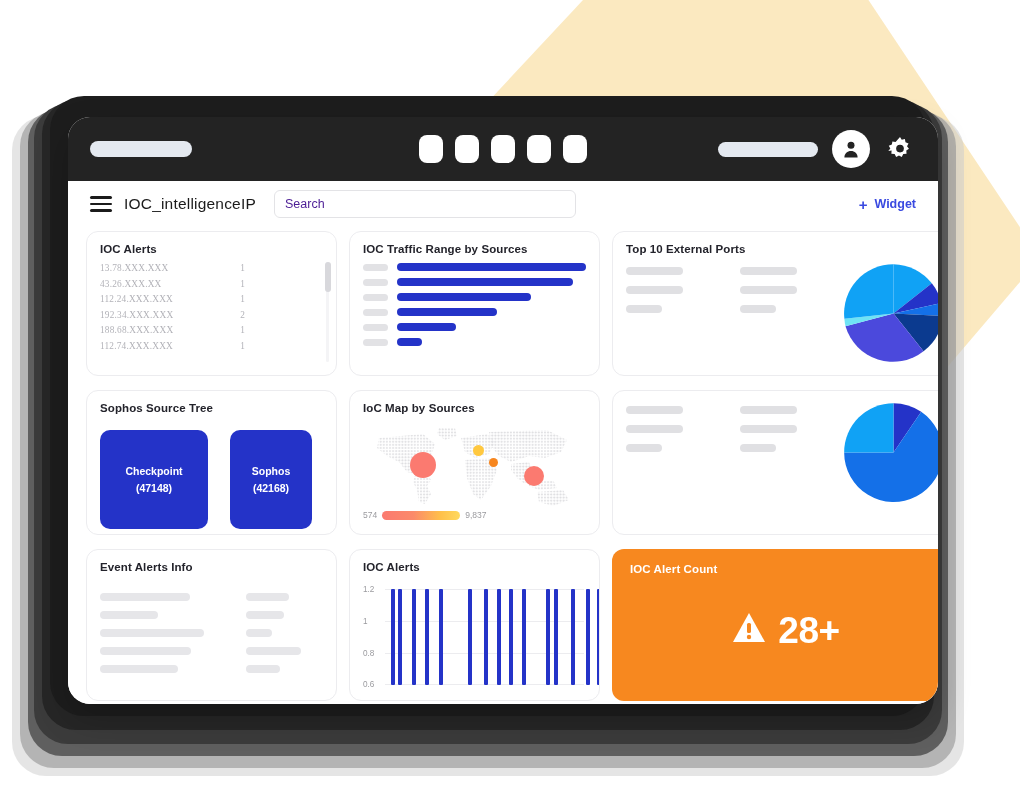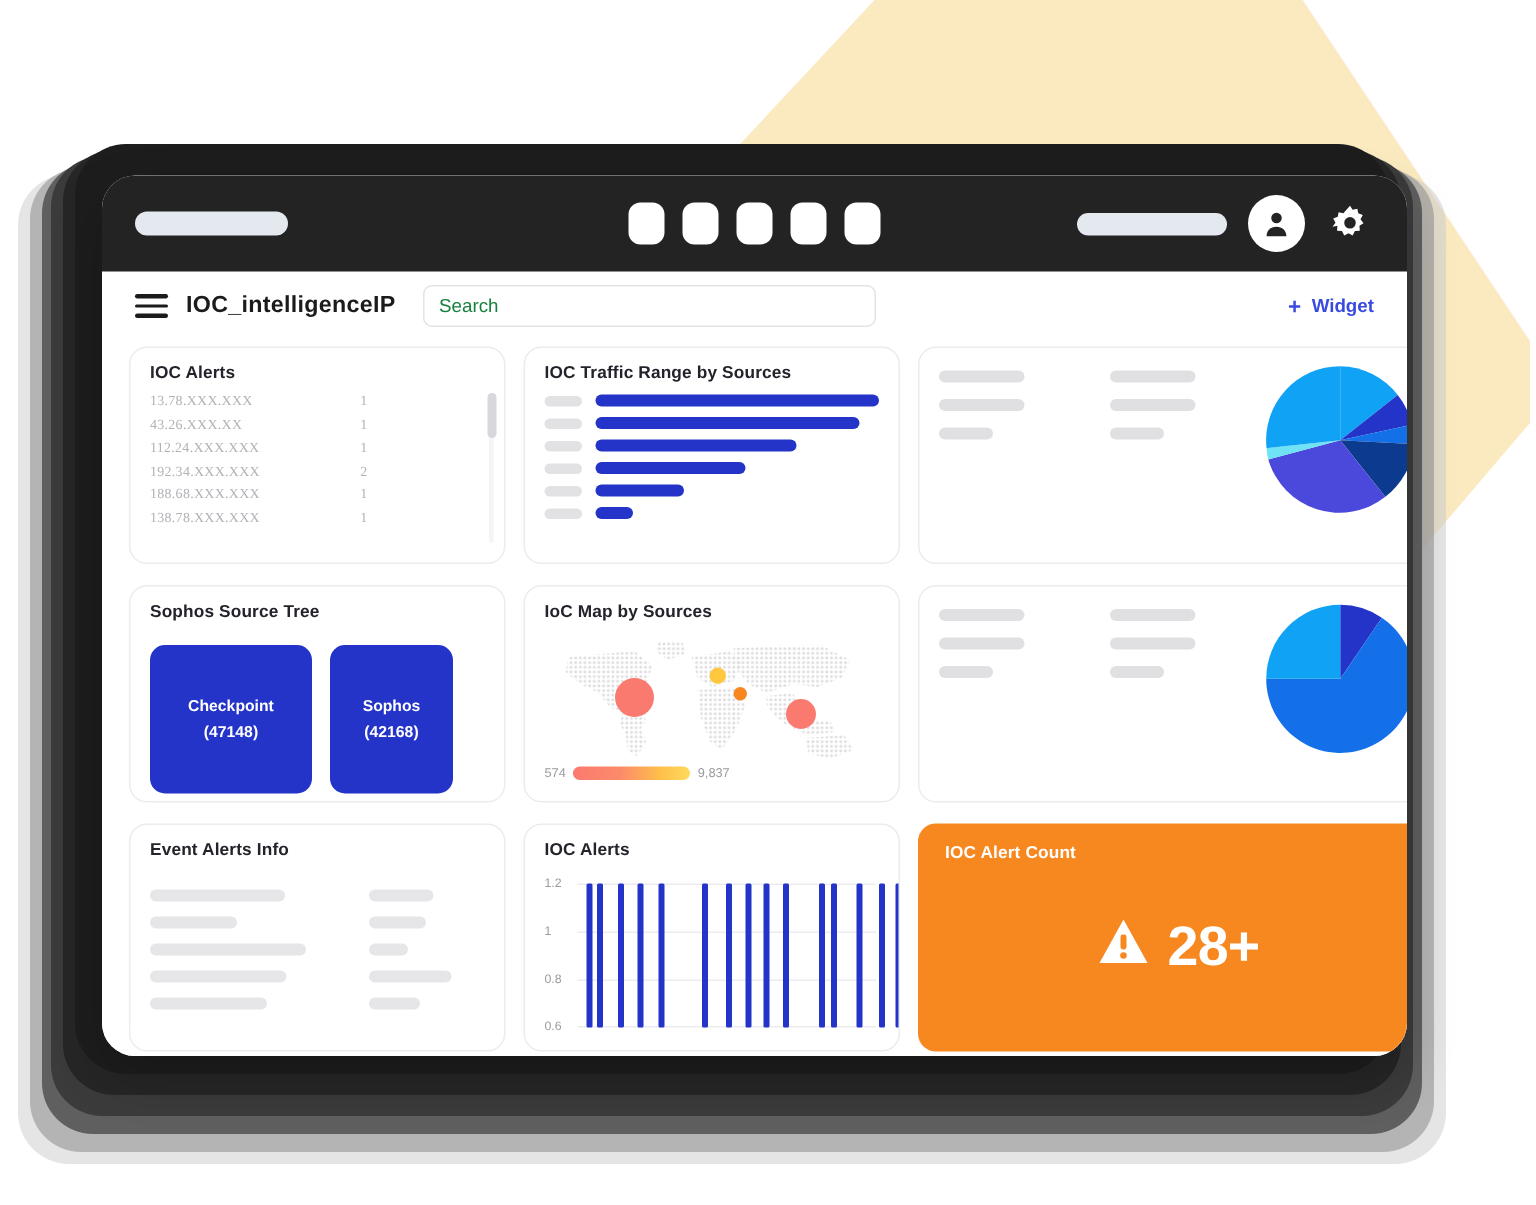--- a/index.html
+++ b/index.html
@@ -124,38 +124,38 @@
   }
   .hamburger {
     width: 22px; height: 16px;
     display: flex; flex-direction: column; justify-content: space-between;
     margin-right: 12px;
     cursor: pointer;
   }
   .hamburger i { display:block; height: 2.6px; background:#1b1b1b; border-radius: 2px; }
   .app-title {
     font-size: 15.5px;
-    font-weight: 700;
+    font-weight: 400;
     color: #1b1b1b;
     letter-spacing: .2px;
     white-space: nowrap;
   }
   .search-box {
     margin-left: 18px;
     width: 280px;
     height: 26px;
     border: 1px solid #e3e3e6;
     border-radius: 6px;
     display: flex; align-items: center;
     padding: 0 10px;
     background: #fff;
   }
   .search-box span {
     font-size: 12.5px;
-    color: #15803d;
+    color: #4c1d95;
   }
   .widget-add {
     margin-left: auto;
     display: flex; align-items: center; gap: 7px;
     color: #3a4ae0;
     font-size: 12.5px;
     font-weight: 600;
     cursor: pointer;
   }
   .widget-add .plus { font-size: 15px; line-height: 1; font-weight: 600; }
@@ -229,21 +229,21 @@
     flex: none;
     width: 185px;
   }
   .legend-bar { height: 8px; background: #e0e0e3; border-radius: 4px; }
   .lw-lg { width: 57px; }
   .lw-md { width: 57px; }
   .lw-sm { width: 36px; }
   .pie-wrap { margin-left: auto; margin-top: -2px; }
 
   
-  .est-body { display: flex; gap: 12px; margin-top: 16px; }
+  .est-body { display: flex; gap: 22px; margin-top: 16px; }
   .est-node {
     background: #2433c8;
     border-radius: 10px;
     color: #ffffff;
     display: flex; flex-direction: column;
     align-items: center; justify-content: center;
     font-size: 10.5px;
     font-weight: 700;
     line-height: 1.55;
     height: 99px;
@@ -391,21 +391,21 @@
           </div>
           <div class="ioc-row">
             <span class="ioc-ip">192.34.XXX.XXX</span>
             <span class="ioc-count">2</span>
           </div>
           <div class="ioc-row">
             <span class="ioc-ip">188.68.XXX.XXX</span>
             <span class="ioc-count">1</span>
           </div>
           <div class="ioc-row">
-            <span class="ioc-ip">138.78.XXX.XXX</span>
+            <span class="ioc-ip">112.74.XXX.XXX</span>
             <span class="ioc-count">1</span>
           </div>
         </div>
         <div class="list-scrollbar">
           <div class="thumb"></div>
         </div>
       </div>
 
       <div class="card">
         <div class="card-title">IOC Traffic Range by Sources</div>
@@ -443,20 +443,21 @@
           <div class="traffic-row">
             <div class="traffic-label"></div>
             <div class="traffic-track">
               <div class="traffic-bar" style="width:13%"></div>
             </div>
           </div>
         </div>
       </div>
 
       <div class="card">
+        <div class="card-title">Top 10 External Ports</div>
         <div class="ports-body">
           <div class="ports-legend">
             <div class="legend-bar lw-lg"></div>
             <div class="legend-bar lw-lg"></div>
             <div class="legend-bar lw-md"></div>
             <div class="legend-bar lw-md"></div>
             <div class="legend-bar lw-sm"></div>
             <div class="legend-bar lw-sm"></div>
           </div>
           <div class="pie-wrap">

